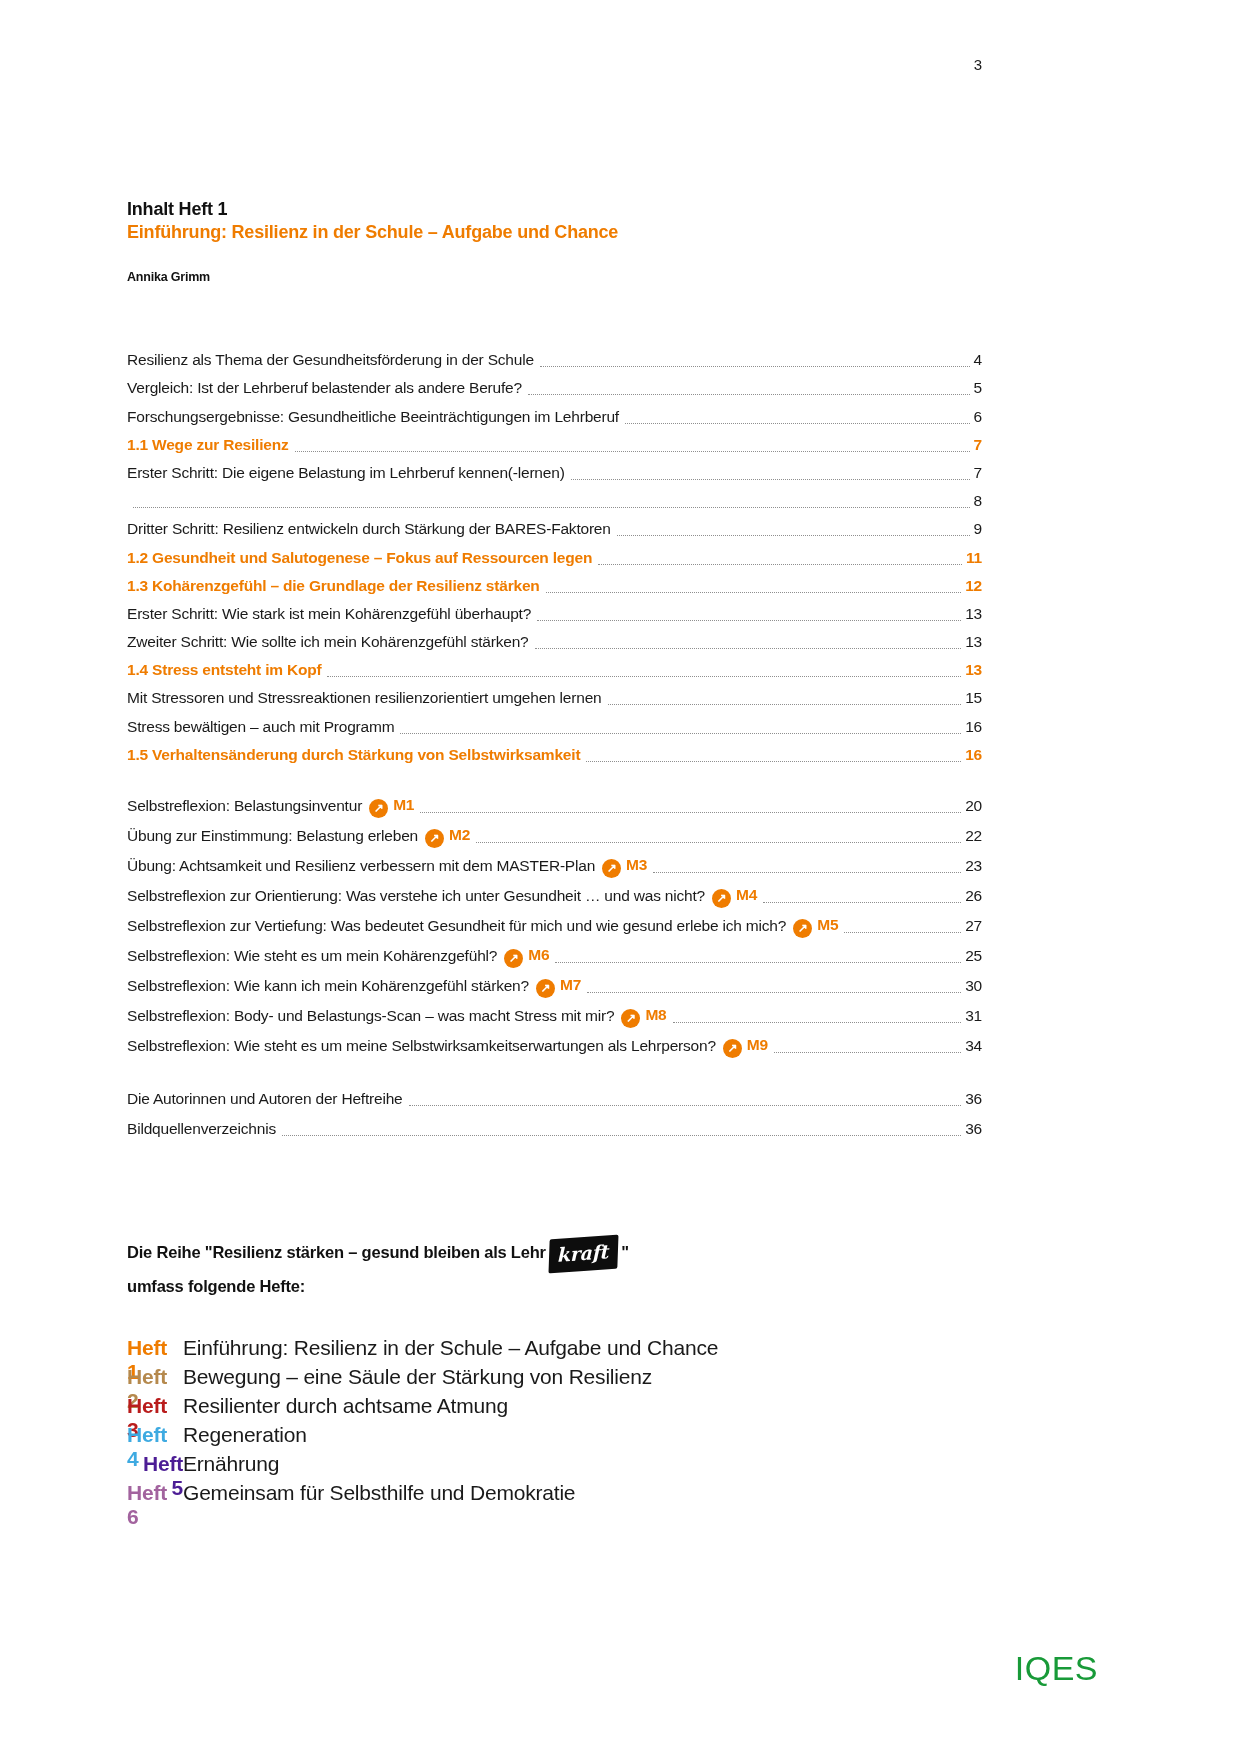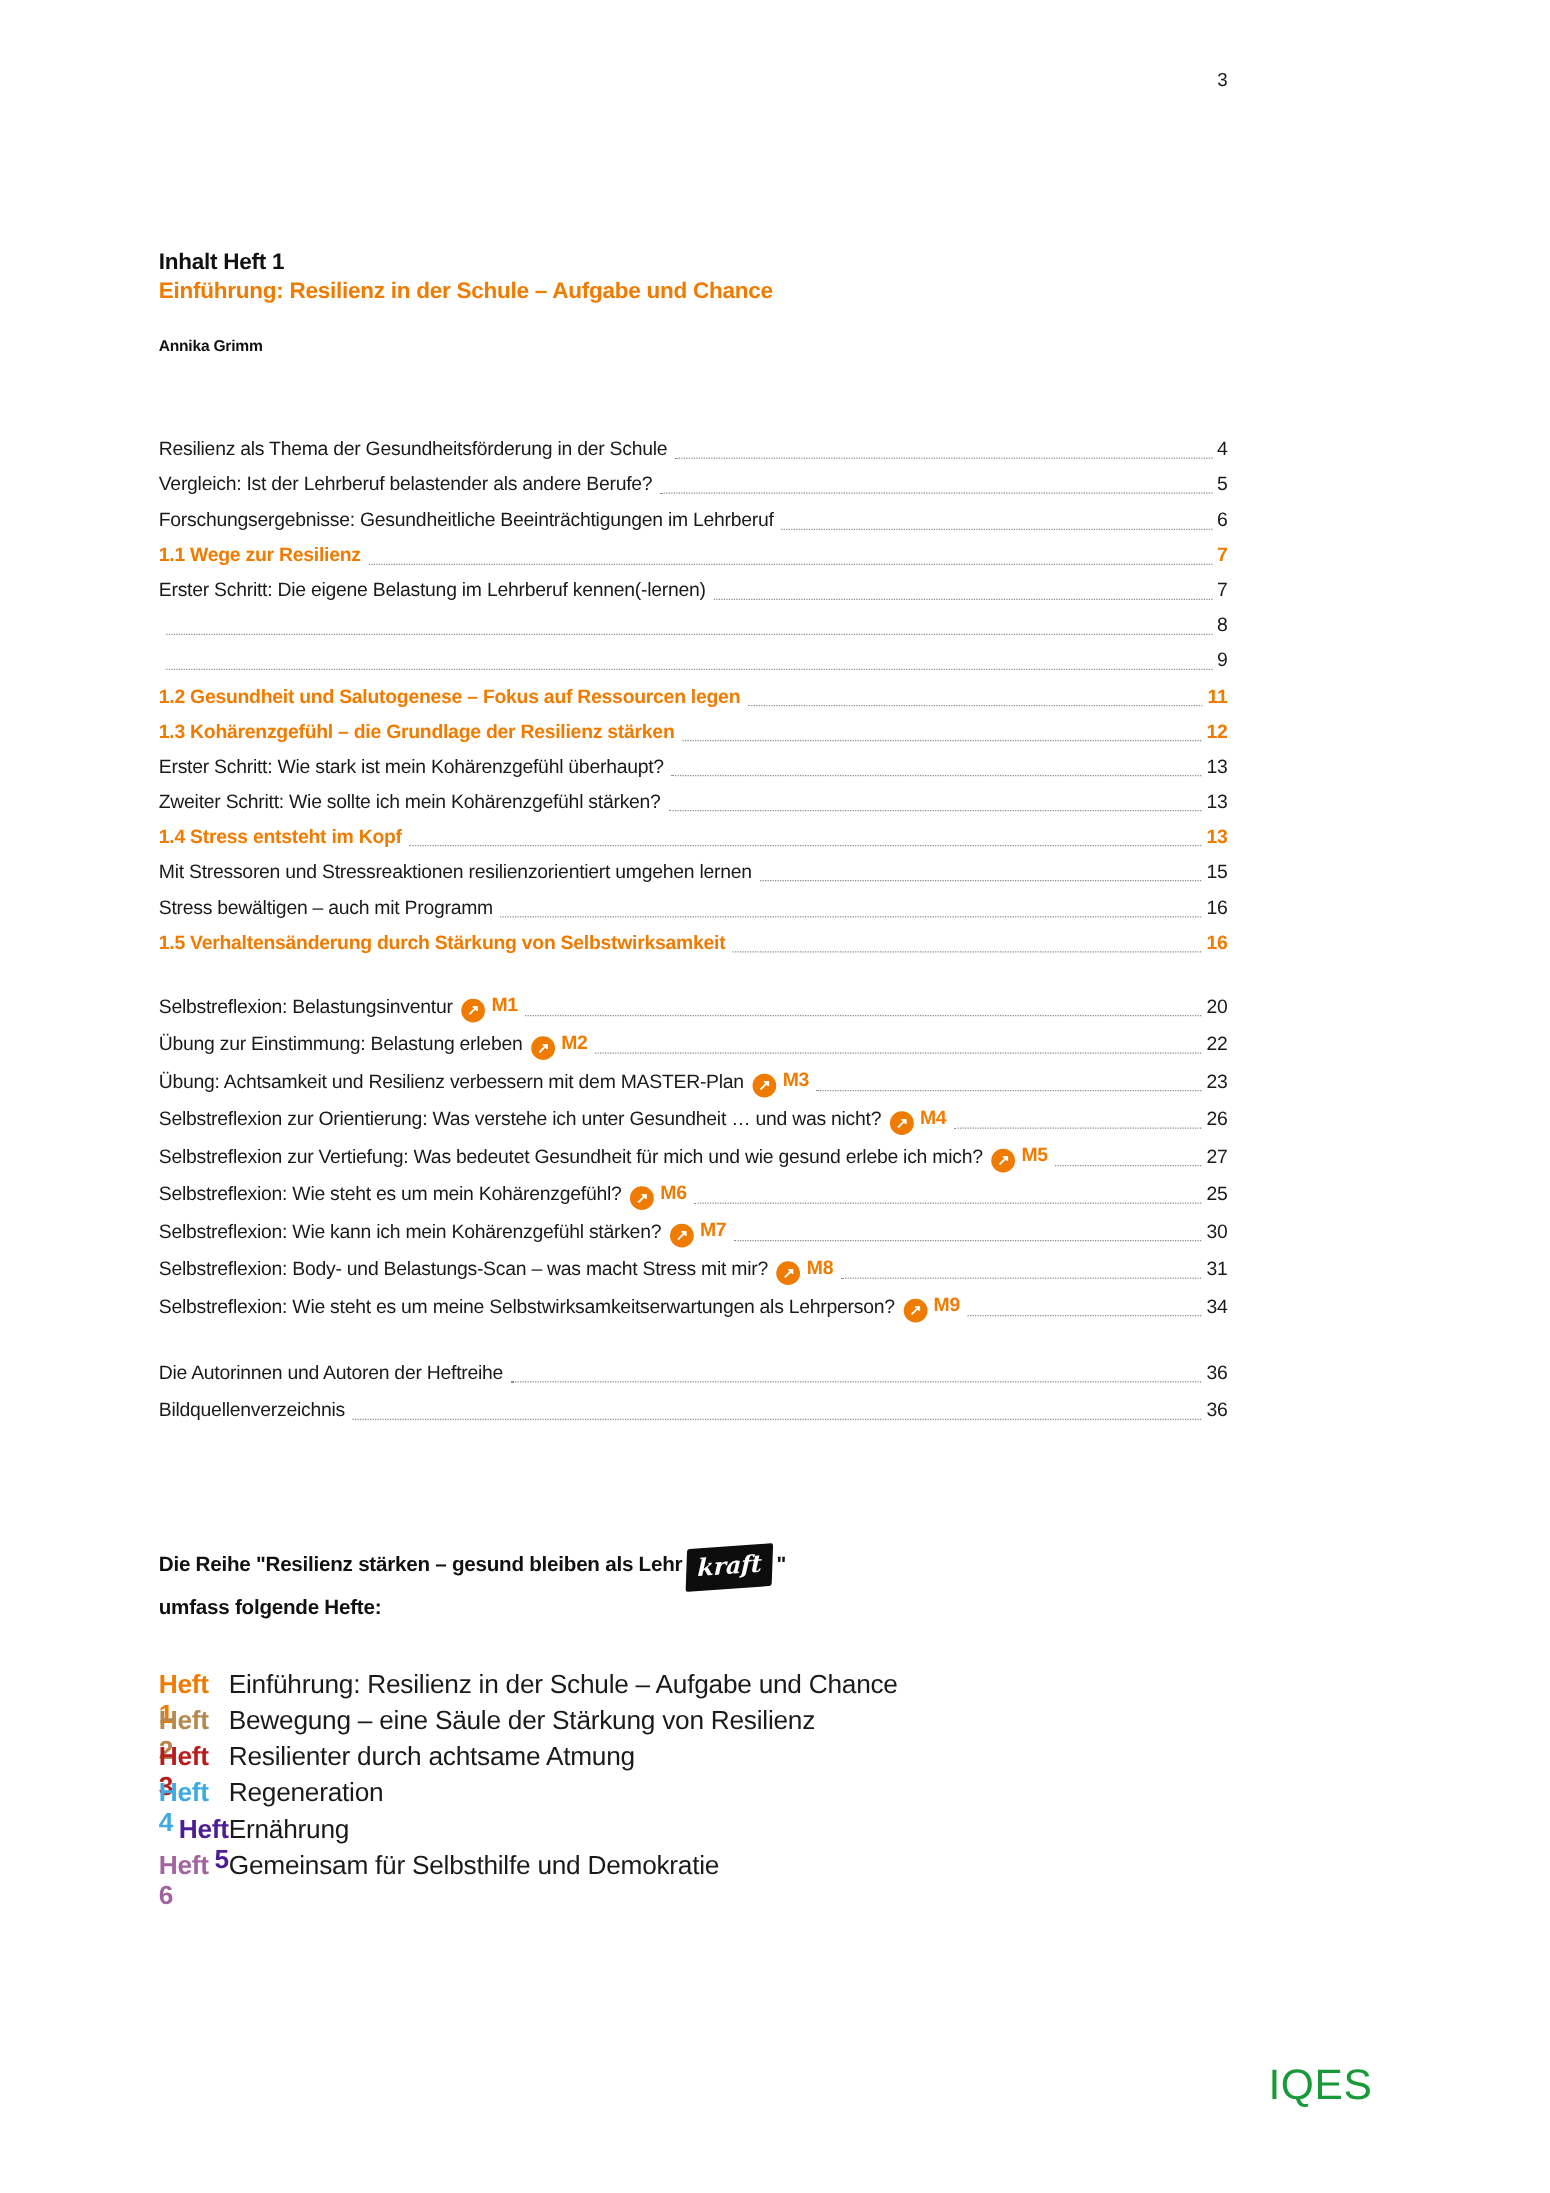--- a/index.html
+++ b/index.html
@@ -99,20 +99,21 @@
 
     <span class="toc-dots"></span>
     <span class="toc-page">7</span>
   </div>
         <div class="toc-row">
 
     <span class="toc-dots"></span>
     <span class="toc-page">8</span>
   </div>
         <div class="toc-row">
+    <span class="toc-label">Dritter Schritt: Resilienz entwickeln durch Stärkung der BARES-Faktoren</span>
 
     <span class="toc-dots"></span>
     <span class="toc-page">9</span>
   </div>
         <div class="toc-row accent">
     <span class="toc-label">1.2 Gesundheit und Salutogenese – Fokus auf Ressourcen legen</span>
 
     <span class="toc-dots"></span>
     <span class="toc-page">11</span>
   </div>

